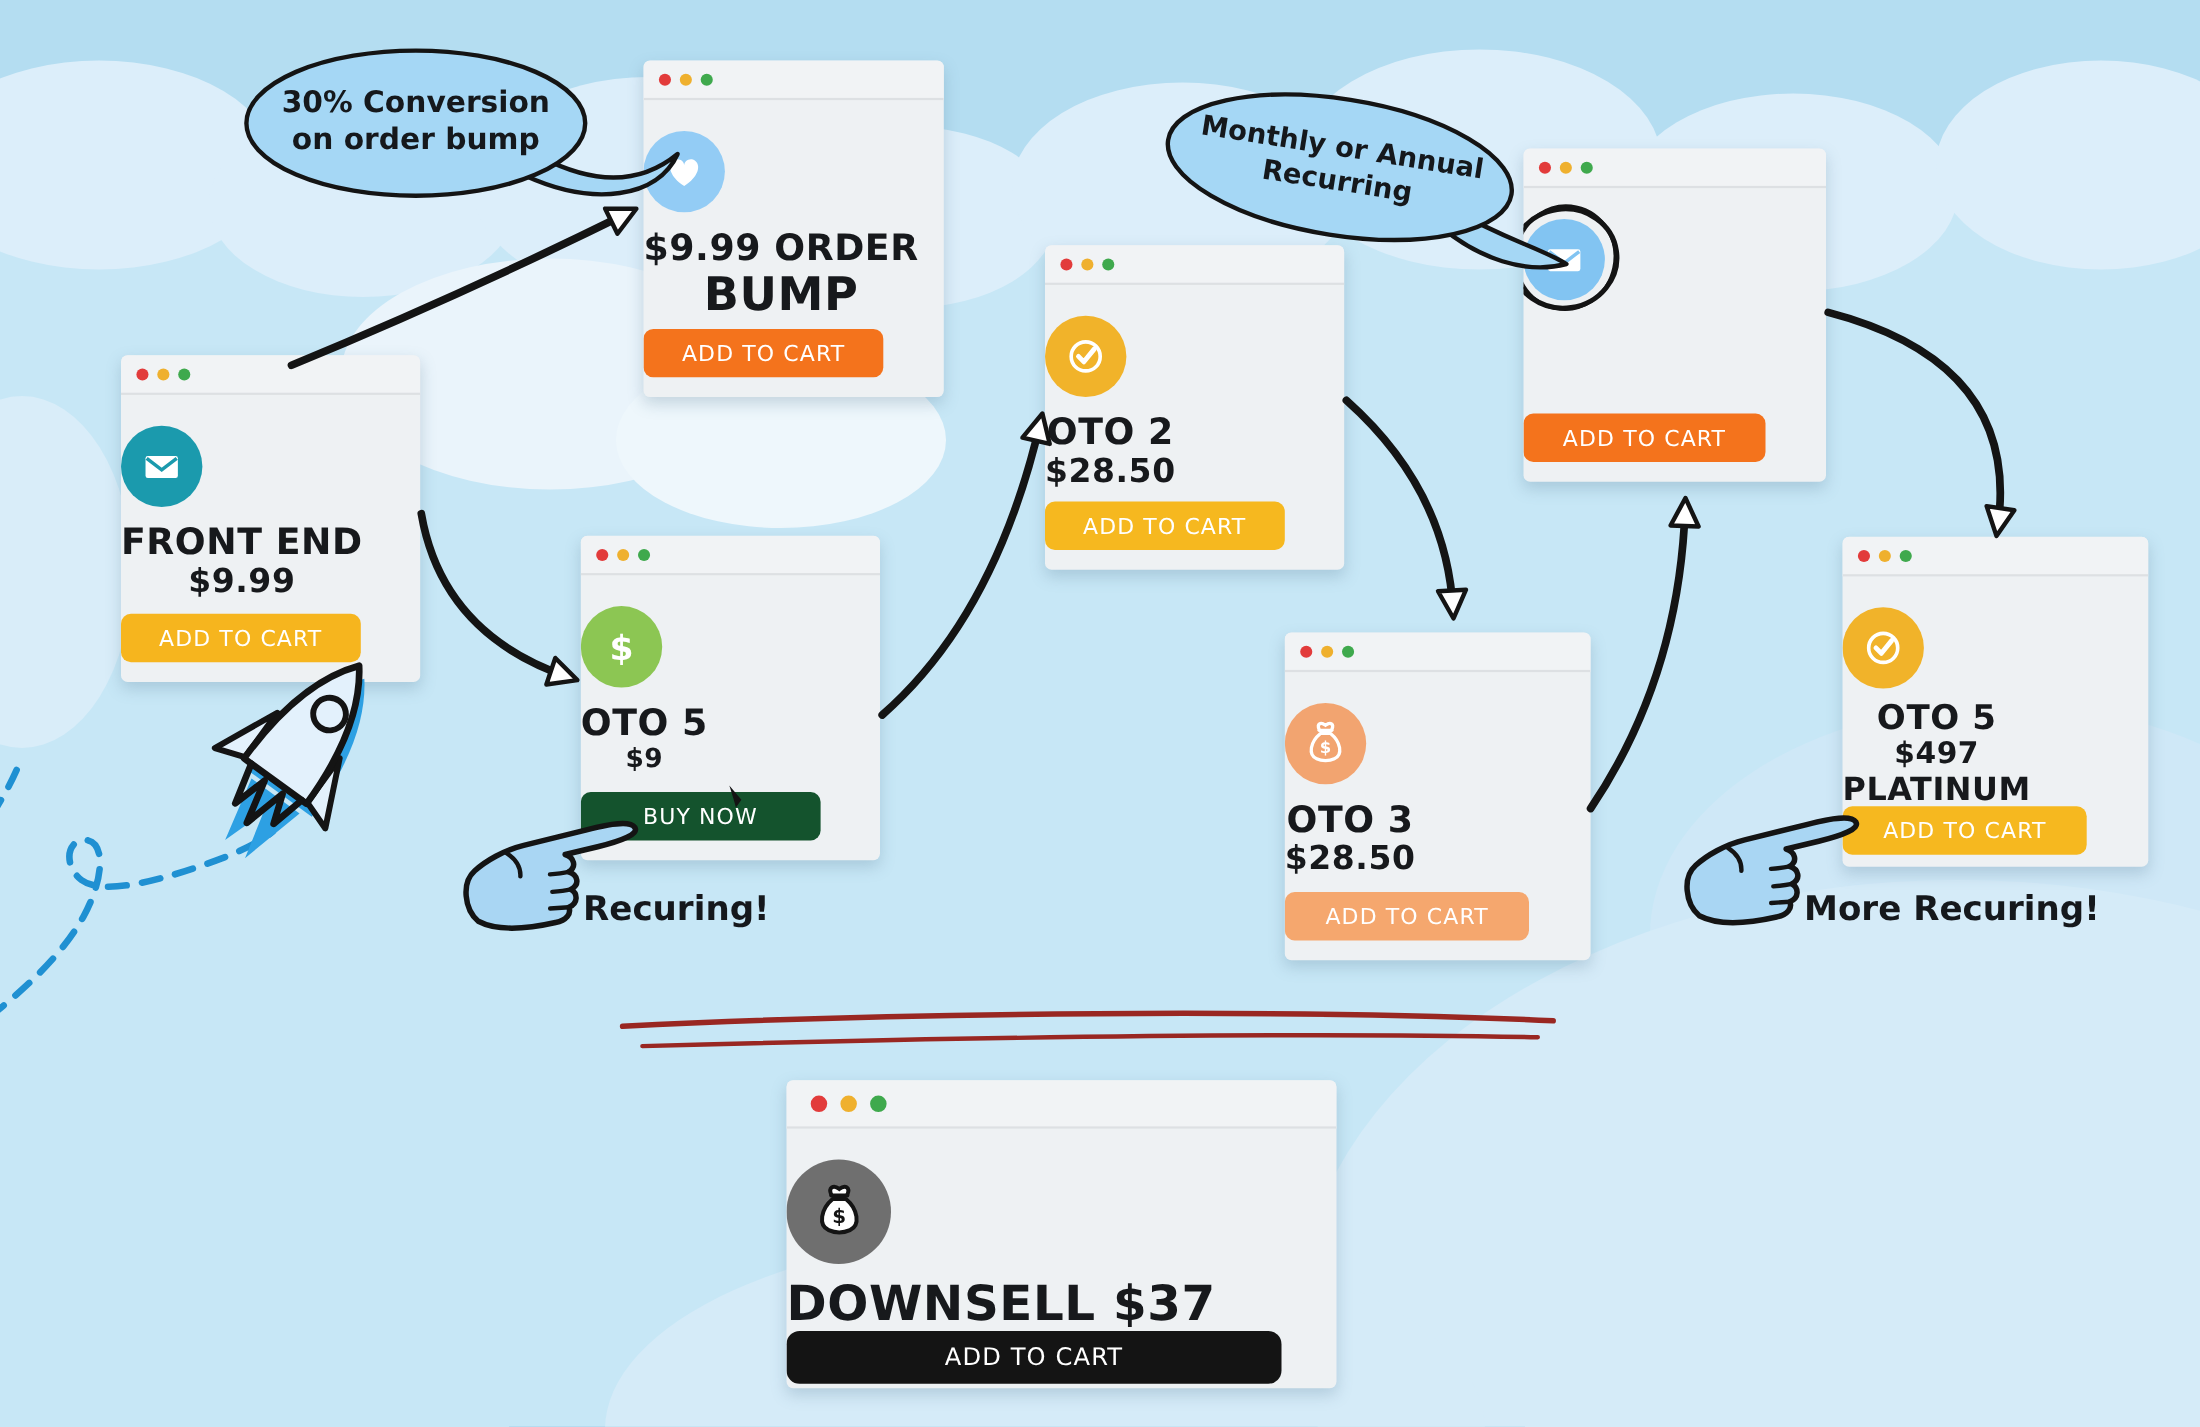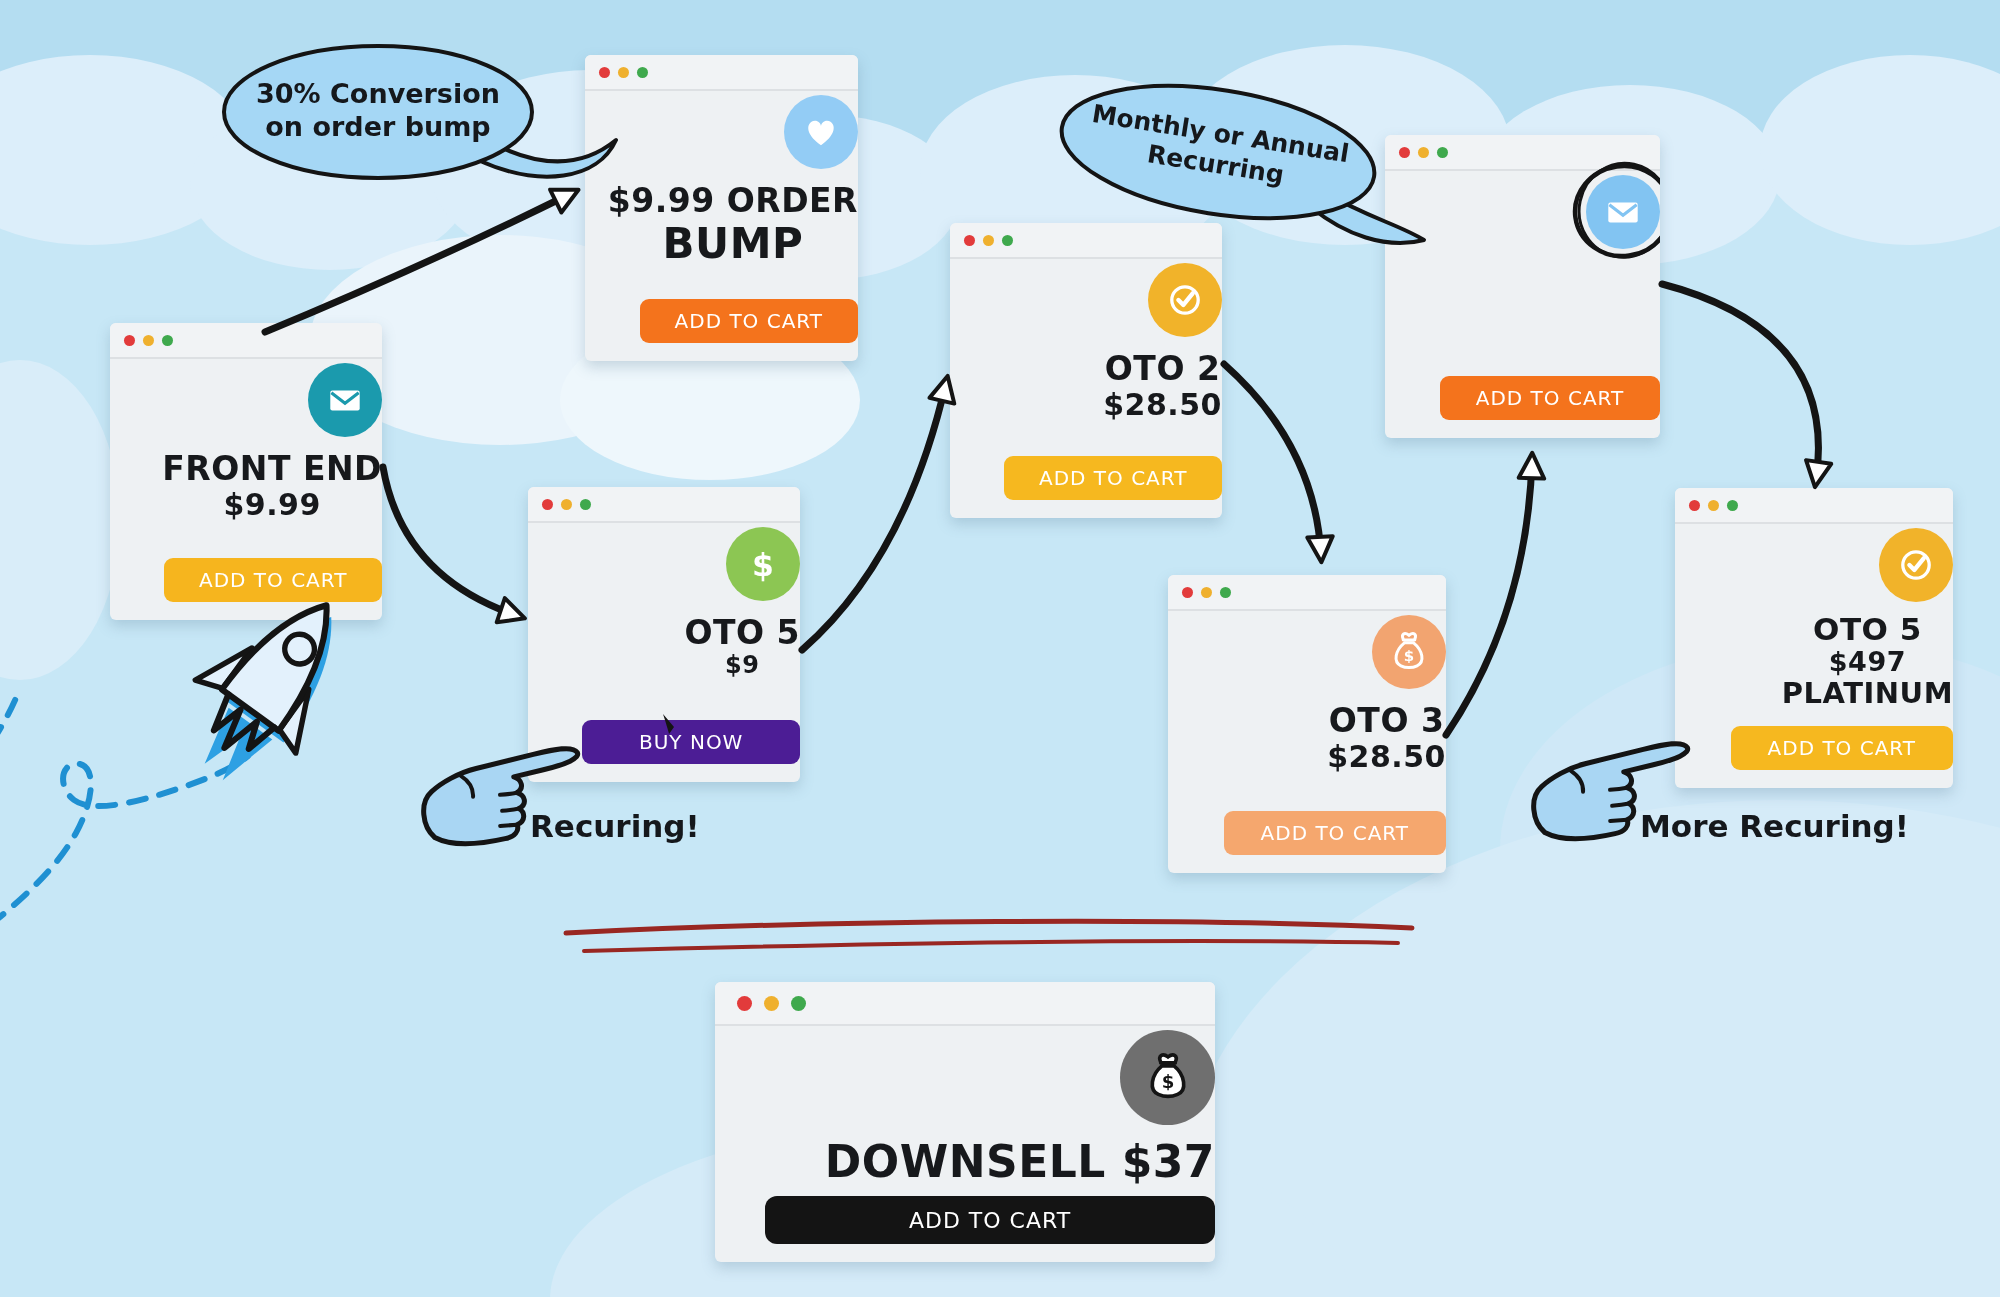--- a/index.html
+++ b/index.html
@@ -7,21 +7,21 @@
   .cloud{position:absolute;border-radius:50%;}
   .band{position:absolute;left:0;top:0;width:2000px;height:150px;background:#b4ddf1;}
 
   
   .window{position:absolute;z-index:10;background:#eef1f3;border-radius:6px;
           box-shadow:0 6px 14px rgba(90,125,150,.28);display:flex;flex-direction:column;overflow:hidden;}
   .titlebar{flex:0 0 auto;height:34px;background:#f1f3f5;border-bottom:2px solid #dde0e3;
             display:flex;align-items:center;padding-left:14px;gap:8px;}
   .dot{width:11px;height:11px;border-radius:50%;}
   .dot-red{background:#e23b3b}.dot-yellow{background:#efb02e}.dot-green{background:#3fa94d}
-  .wbody{flex:1;display:flex;flex-direction:column;align-items:flex-end;padding-top:4px;}
+  .wbody{flex:1;display:flex;flex-direction:column;align-items:flex-start;padding-top:28px;}
   .icon-circle{width:74px;height:74px;border-radius:50%;display:flex;align-items:center;justify-content:center;flex:0 0 auto;position:relative;}
   .wtitle{margin-top:14px;text-align:center;line-height:1.12;color:#17191c;font-weight:800;letter-spacing:.5px;}
   .line1{font-size:33px;}.line2{font-size:30px;}.line3{font-size:29px;}
   .cart-btn{margin-top:auto;margin-bottom:18px;width:80%;height:44px;border:none;border-radius:9px;
             color:#fff;font-family:"DejaVu Sans",sans-serif;font-weight:400;font-size:20px;letter-spacing:1px;cursor:pointer;}
 
   #win-front-end{left:110px;top:323px;width:272px;height:297px;}
   #win-order-bump{left:585px;top:55px;width:273px;height:306px;}
   #win-oto-1{left:528px;top:487px;width:272px;height:295px;}
   #win-oto-2{left:950px;top:223px;width:272px;height:295px;}
@@ -34,21 +34,21 @@
   #win-order-bump .icon-circle{background:#93ccf5}
   #win-oto-1 .icon-circle{background:#8cc653}
   #win-oto-2 .icon-circle{background:#f1b32a}
   #win-oto-3 .icon-circle{background:#f2a470}
   #win-oto-4 .icon-circle{background:#82c4f2}
   #win-oto-5 .icon-circle{background:#f1b32a}
   #win-downsell .icon-circle{background:#6f6f6f;width:95px;height:95px}
 
   #win-front-end .cart-btn{background:#f6b51e}
   #win-order-bump .cart-btn{background:#f4731c}
-  #win-oto-1 .cart-btn{background:#4c1d95}
+  #win-oto-1 .cart-btn{background:#14532d}
   #win-oto-2 .cart-btn{background:#f6b81f}
   #win-oto-3 .cart-btn{background:#f5a76e}
   #win-oto-4 .cart-btn{background:#f4731c}
   #win-oto-5 .cart-btn{background:#f6b81f}
   #win-downsell .cart-btn{background:#141414;width:90%;height:48px;border-radius:12px;font-size:22px}
 
   #win-oto-1 .line2{font-size:24px}
   #win-order-bump .line2{font-size:42px}
   #win-oto-5 .wtitle{margin-top:10px}
   #win-oto-5 .line1{font-size:31px}#win-oto-5 .line2{font-size:27px}

